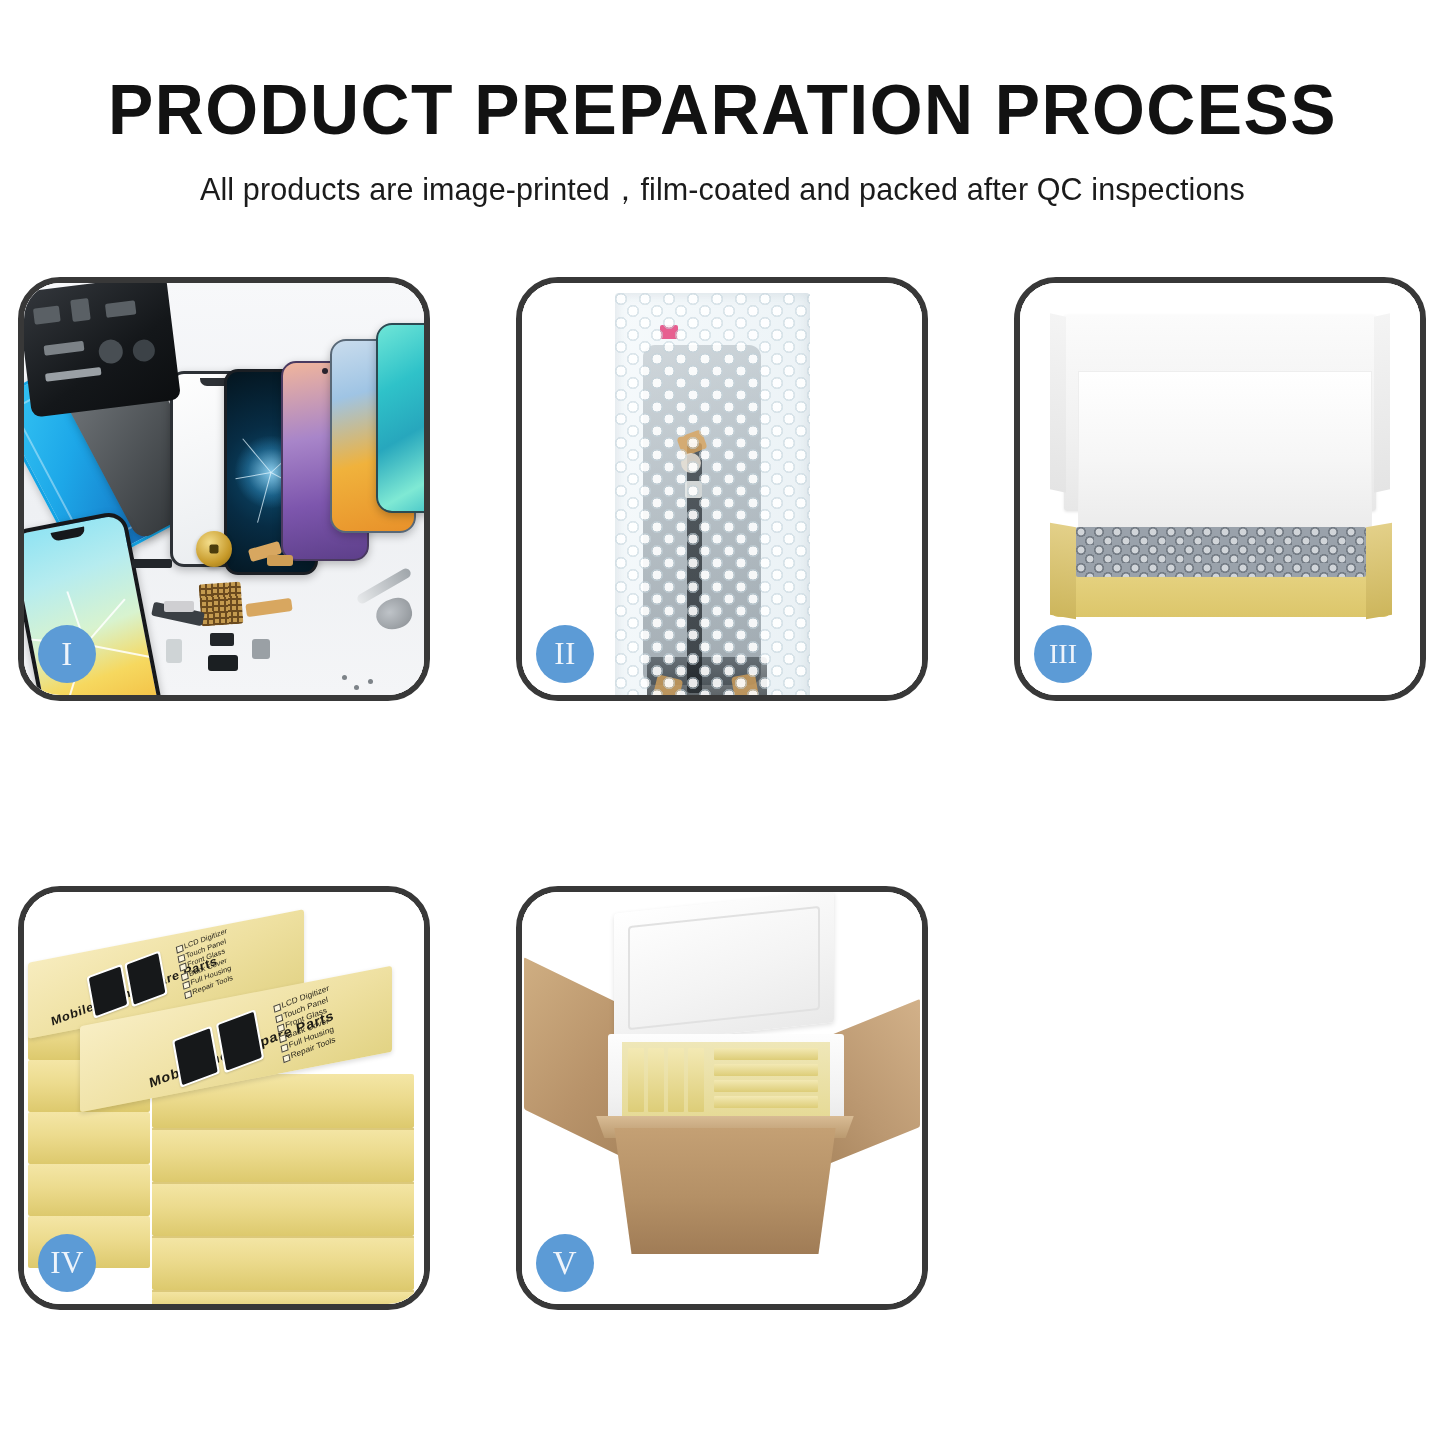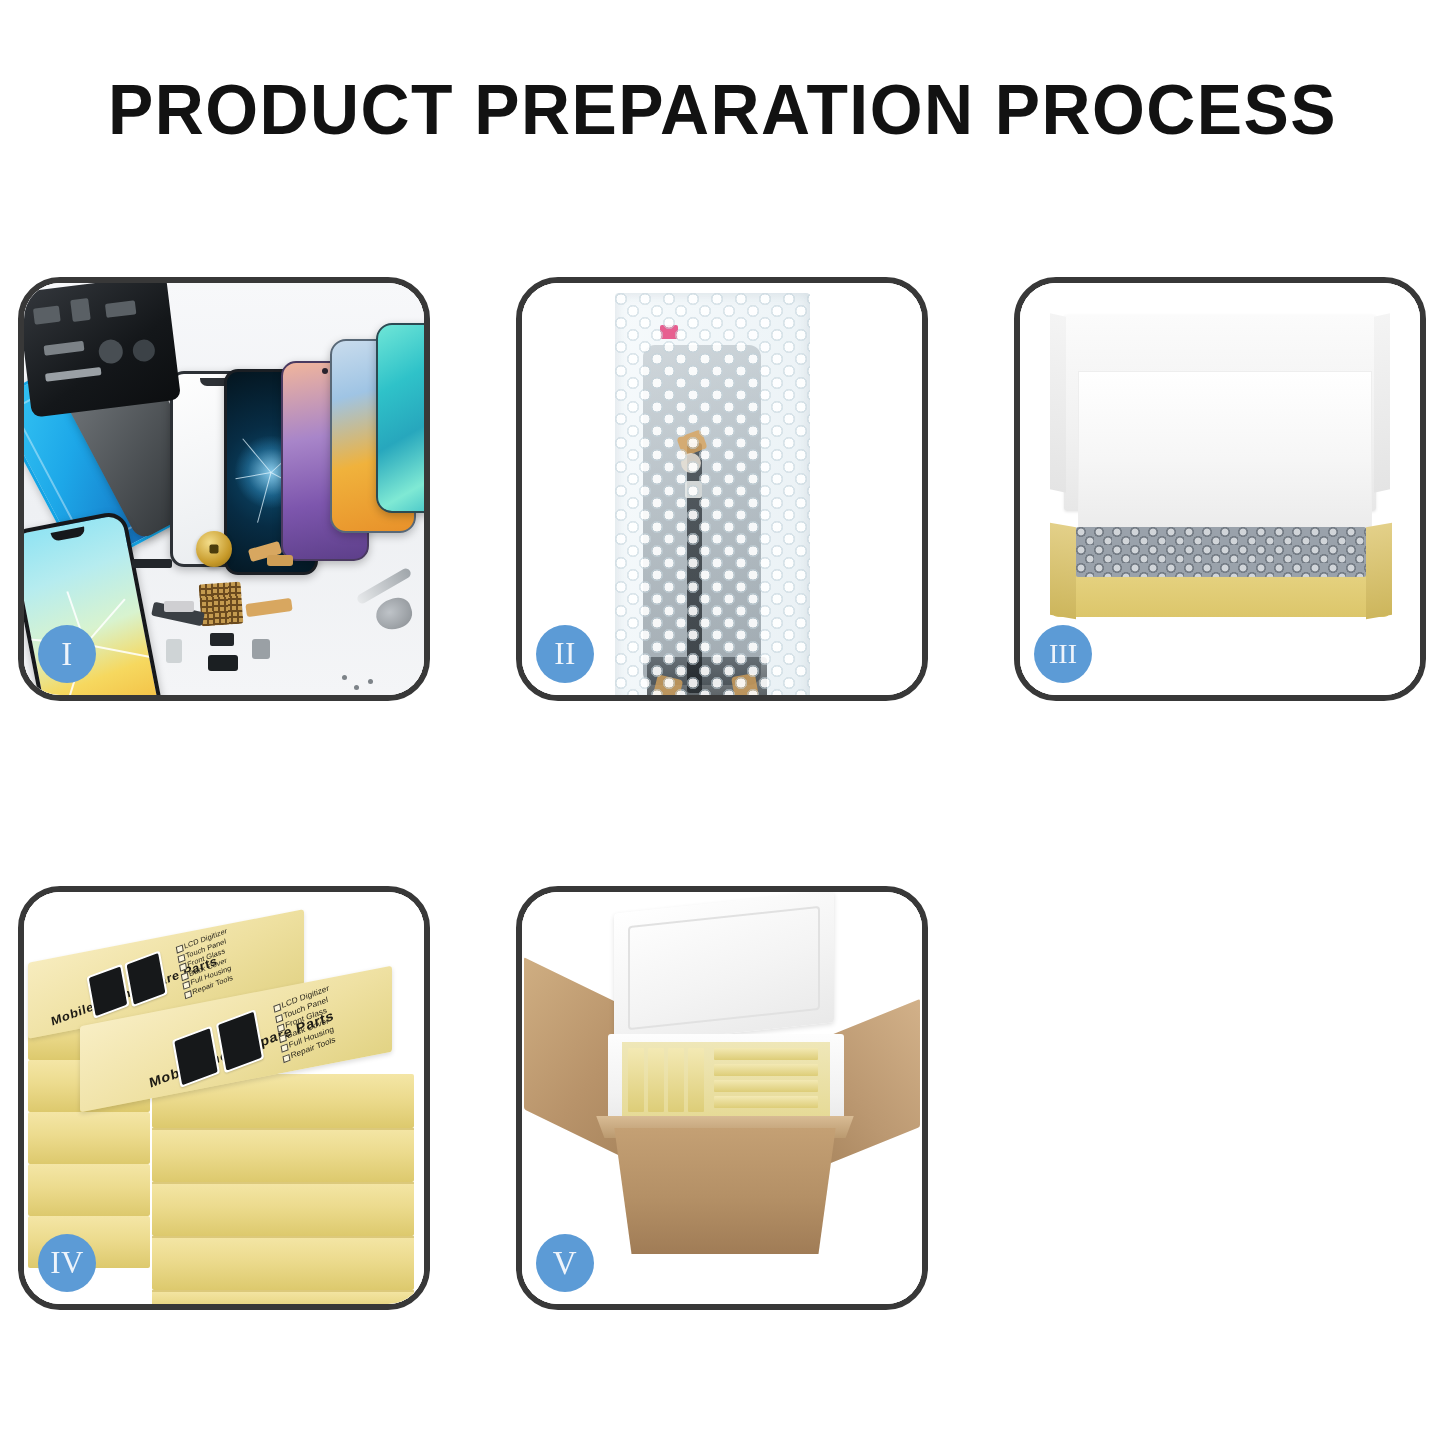--- a/index.html
+++ b/index.html
@@ -383,20 +383,21 @@
   }
 </style>
 </head>
 <body>
 
 <div id="page">
 
   <div class="header">
     <div class="title-wrap">
       <h1 class="title">PRODUCT PREPARATION PROCESS</h1>
+      <p class="subtitle">All products are image-printed，film-coated and packed after QC inspections</p>
     </div>
   </div>
 
   <div class="panel" style="left:18px;top:277px;">
     <div class="panel-inner">
       <div class="scene">
         <div class="p1bg"></div>
         <div class="ph ph-blueframe"></div>
         <div class="ph ph-darkback"></div>
         <div class="ph ph-glass"></div>

